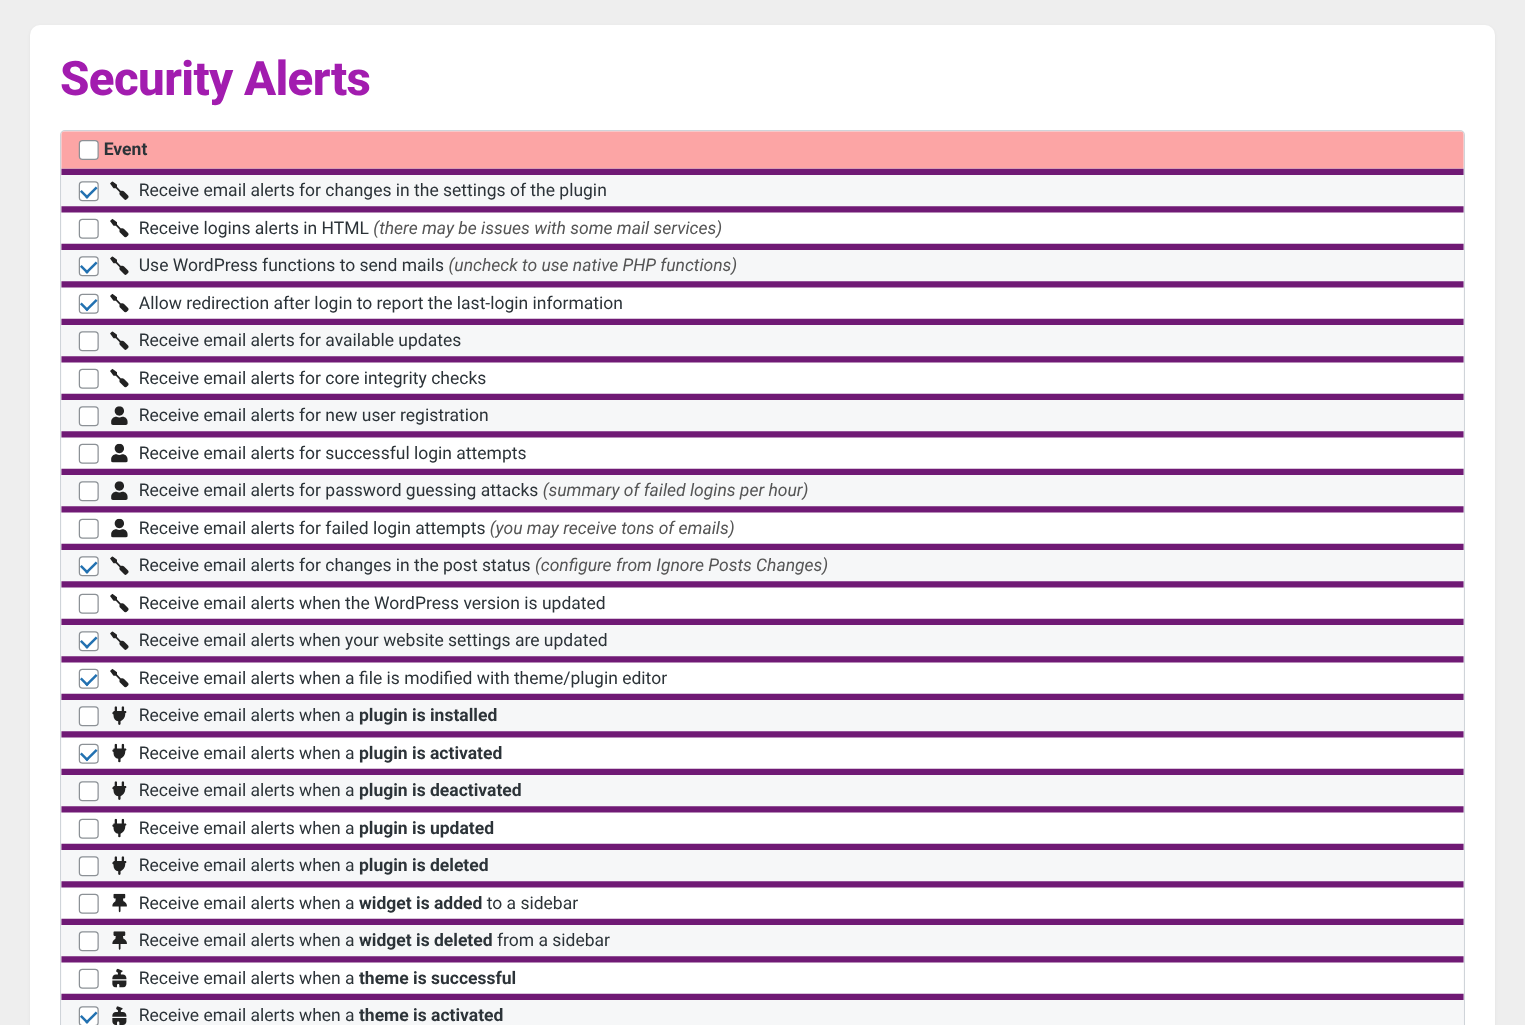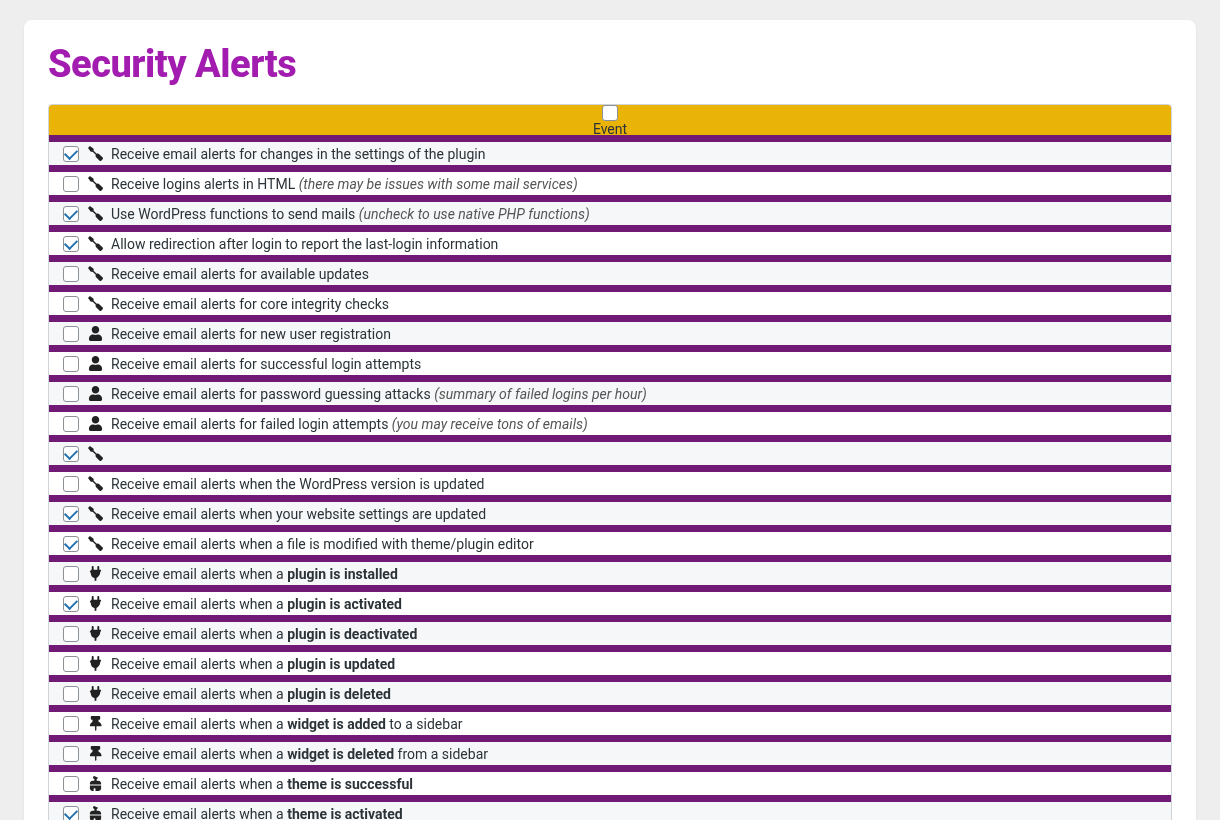--- a/index.html
+++ b/index.html
@@ -29,32 +29,31 @@
     color:#a21caf;
   }
   .table {
     border:1px solid #cfd4d9;
     border-radius:4px 4px 0 0;
     overflow:hidden;
   }
   .row {
     display:flex;
     align-items:center;
-    border-top:7px solid #701a75;
+    border-top:5px solid #701a75;
     height:30px;
     padding:0 10px;
   }
   .row:first-child { border-top:none; }
   .row.head {
-    background:#eab308;
+    background:#fca5a5;
     height:30px;
-    font-weight:400;
+    font-weight:700;
     font-size:15px;
     color:#1d2327;
-    flex-direction:column;
   }
   .row.body:nth-child(even) { background:#f6f7f8; }
   .row.body:nth-child(odd) { background:#ffffff; }
 
   .chk-cell { width:24px; display:flex; align-items:center; justify-content:center; }
   .icon-cell { width:24px; display:flex; align-items:center; justify-content:center; }
   .txt-cell { flex:1; padding-left:4px; font-size:14px; color:#2c3338; white-space:nowrap; overflow:hidden; text-overflow:ellipsis; }
   .head .txt-cell { padding-left:0; }
 
   .chk {
@@ -224,20 +223,21 @@
           <div class="chk-cell">
             <div class="chk checked"></div>
           </div>
           <div class="icon-cell">
             <span class="ico">
               <svg viewBox="0 0 512 512">
                 <path d="M501.1 395.7L384 278.6c-23.1-23.1-57.6-27.6-85.4-13.9L192 158.1V96L64 0 0 64l96 128h62.1l106.6 106.6c-13.6 27.8-9.2 62.3 13.9 85.4l117.1 117.1c14.6 14.6 38.2 14.6 52.7 0l52.7-52.7c14.5-14.6 14.5-38.2 0-52.7z"></path>
               </svg>
             </span>
           </div>
+          <div class="txt-cell"><span>Receive email alerts for changes in the post status </span><span class="italic">(configure from Ignore Posts Changes)</span></div>
         </div>
         <div class="row body">
           <div class="chk-cell">
             <div class="chk"></div>
           </div>
           <div class="icon-cell">
             <span class="ico">
               <svg viewBox="0 0 512 512">
                 <path d="M501.1 395.7L384 278.6c-23.1-23.1-57.6-27.6-85.4-13.9L192 158.1V96L64 0 0 64l96 128h62.1l106.6 106.6c-13.6 27.8-9.2 62.3 13.9 85.4l117.1 117.1c14.6 14.6 38.2 14.6 52.7 0l52.7-52.7c14.5-14.6 14.5-38.2 0-52.7z"></path>
               </svg>

